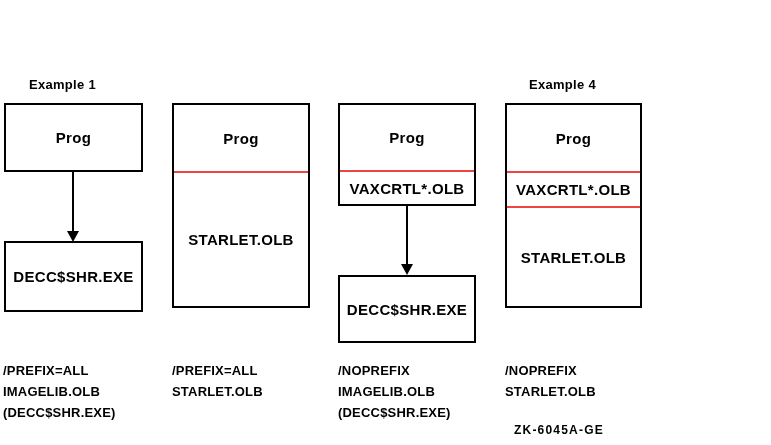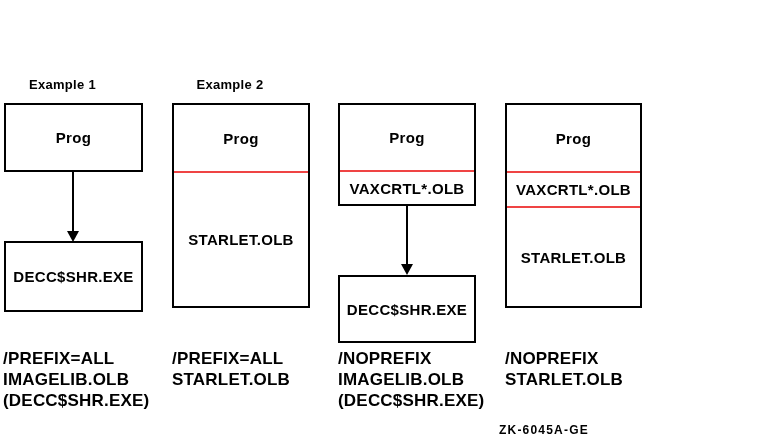--- a/index.html
+++ b/index.html
@@ -67,29 +67,29 @@
   .arrow-head {
     position: absolute;
     width: 0;
     height: 0;
     border-left: 6px solid transparent;
     border-right: 6px solid transparent;
     border-top: 11px solid #000000;
   }
   .caption {
     position: absolute;
-    top: 348px;
-    font-size: 17px;
+    top: 360px;
+    font-size: 13px;
     letter-spacing: 0.2px;
     line-height: 21px;
     white-space: nowrap;
   }
   .figure-code {
     position: absolute;
-    left: 499px;
+    left: 514px;
     top: 423px;
     font-size: 12px;
     letter-spacing: 1.2px;
     white-space: nowrap;
   }
 </style>
 </head>
 <body>
 
 <div id="figure">
@@ -106,21 +106,20 @@
   <div class="box" style="left:4px; top:241px; width:139px; height:71px;">
     <span>DECC$SHR.EXE</span>
   </div>
 
   <div class="caption" style="left:3px;">
     <div>/PREFIX=ALL</div>
     <div>IMAGELIB.OLB</div>
     <div>(DECC$SHR.EXE)</div>
   </div>
 
-  <div class="ex-title" style="left:161px; width:138px;">Example 2</div>
 
   <div class="stack" style="left:172px; top:103px; width:138px; height:205px;">
     <div class="comp" style="height:66px;">
       <span>Prog</span>
     </div>
     <div class="comp grow">
       <span>STARLET.OLB</span>
     </div>
   </div>
 
@@ -145,20 +144,21 @@
   <div class="box" style="left:338px; top:275px; width:138px; height:68px;">
     <span>DECC$SHR.EXE</span>
   </div>
 
   <div class="caption" style="left:338px;">
     <div>/NOPREFIX</div>
     <div>IMAGELIB.OLB</div>
     <div>(DECC$SHR.EXE)</div>
   </div>
 
+  <div class="ex-title" style="left:494px; width:137px;">Example 4</div>
 
   <div class="stack" style="left:505px; top:103px; width:137px; height:205px;">
     <div class="comp" style="height:66px;">
       <span>Prog</span>
     </div>
     <div class="comp" style="height:35px;">
       <span>VAXCRTL*.OLB</span>
     </div>
     <div class="comp grow">
       <span>STARLET.OLB</span>

